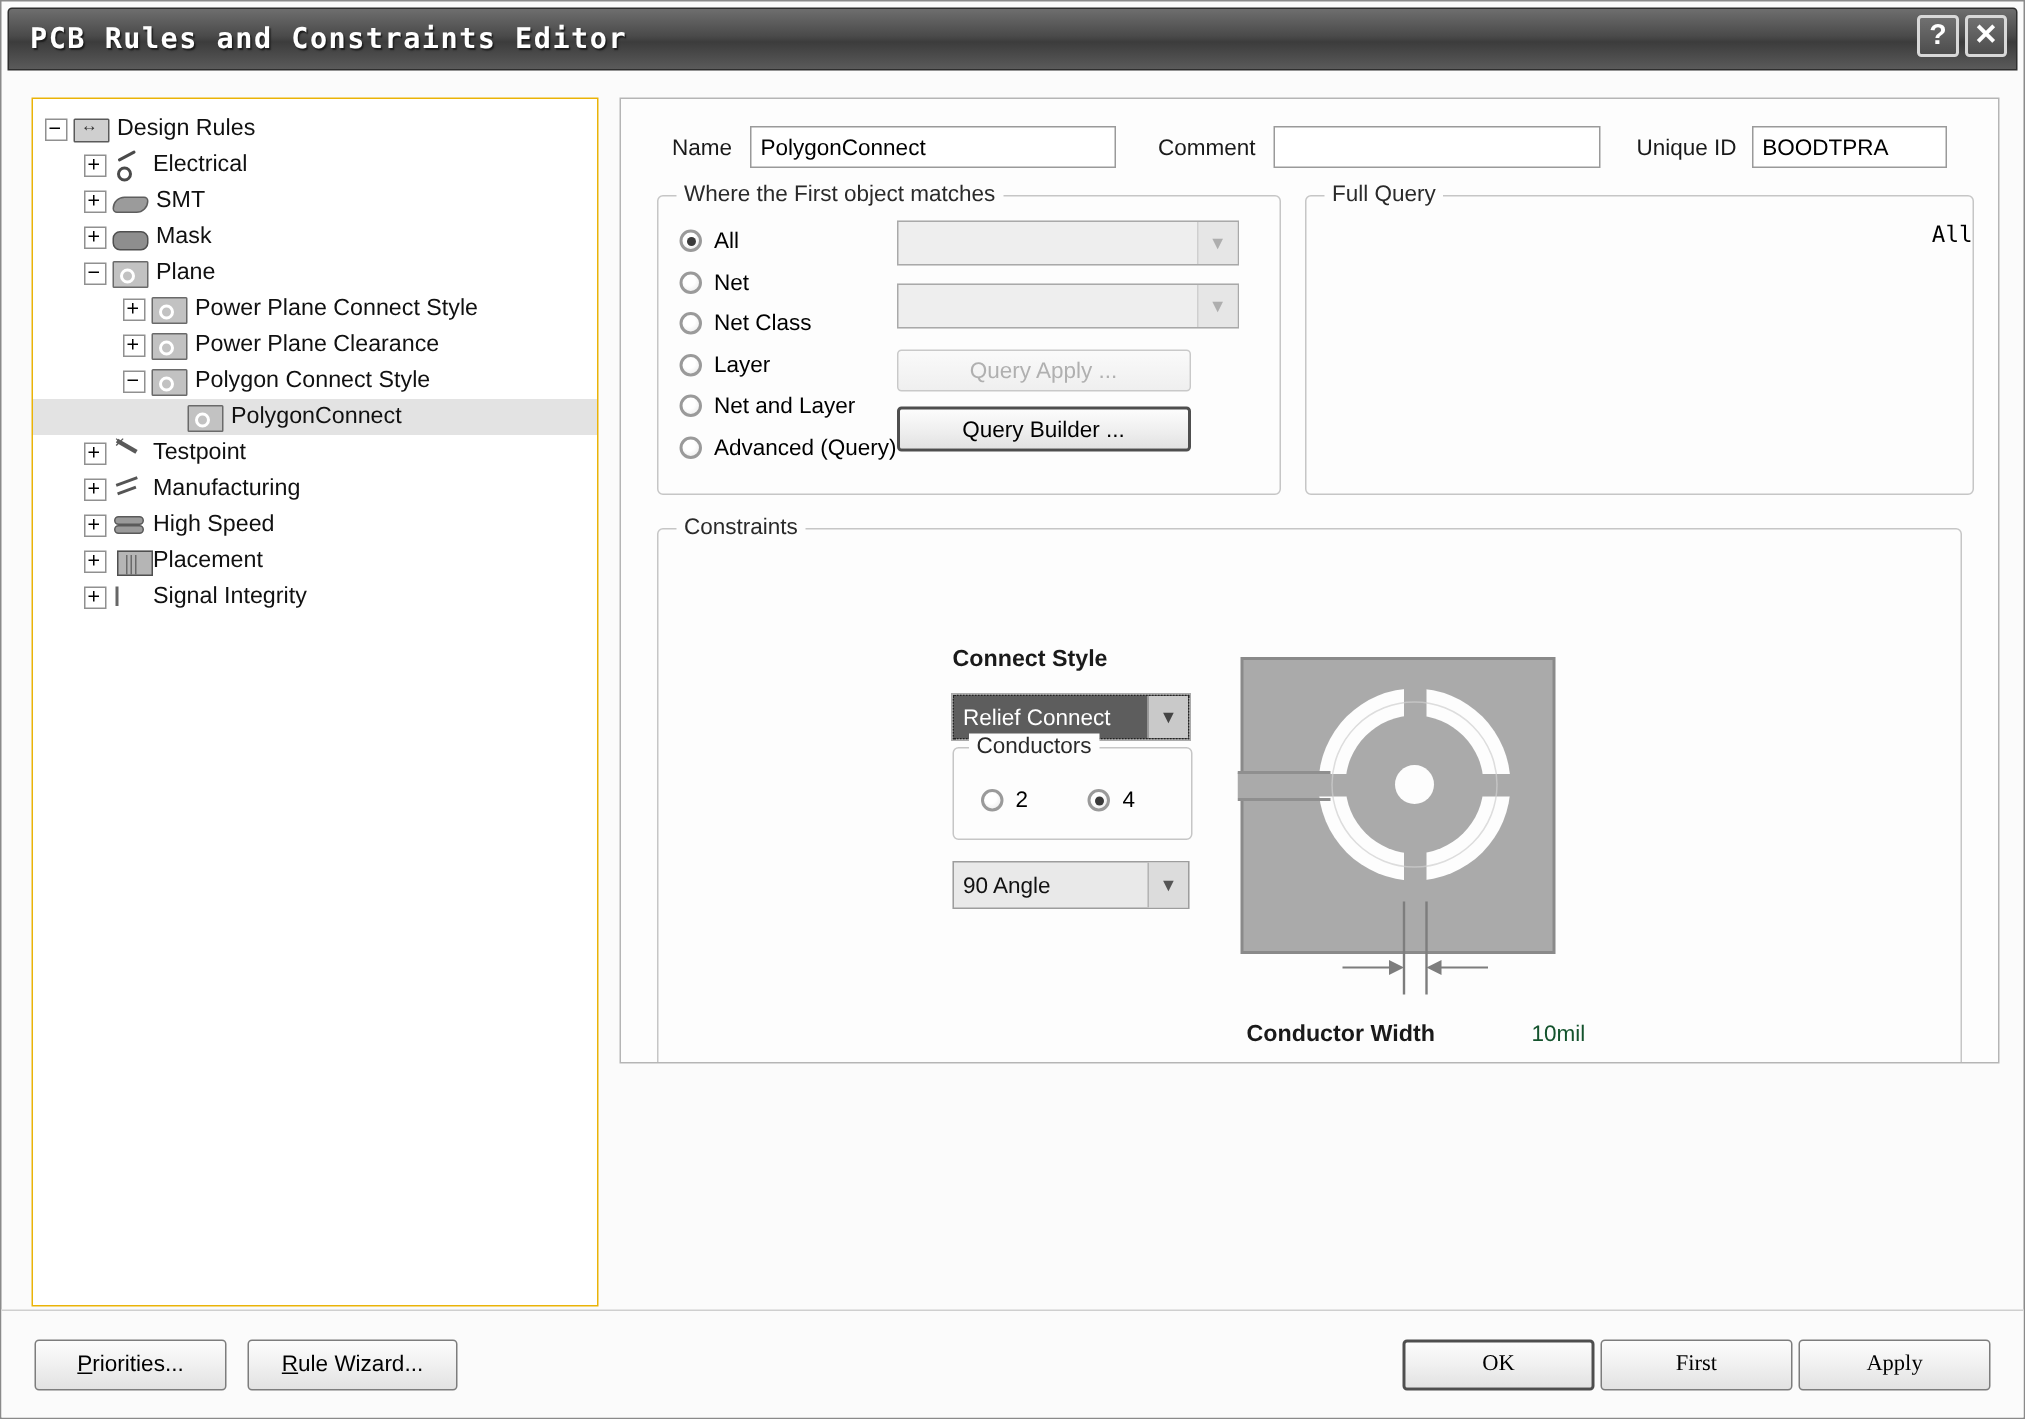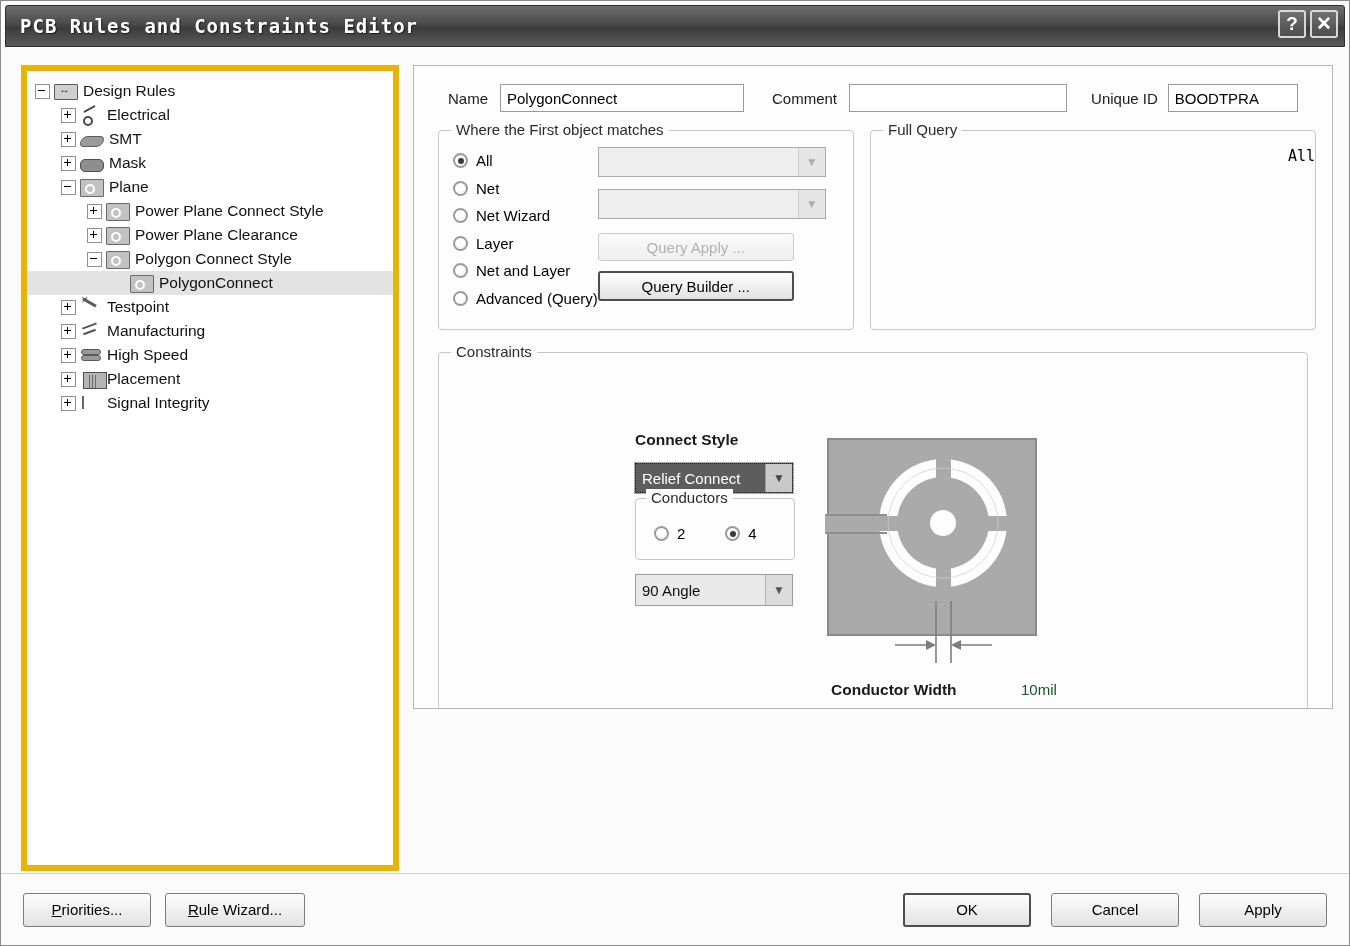--- a/index.html
+++ b/index.html
@@ -63,21 +63,21 @@
     flex: 1 1 auto;
     display: flex;
     padding: 18px 16px 0 20px;
     gap: 14px;
     box-sizing: border-box;
   }
   
   .treepanel {
     width: 378px; flex: 0 0 378px;
     background: #ffffff;
-    border: 6px solid #eab308;
+    border: 1px solid #eab308;
     box-sizing: border-box;
     overflow: hidden;
     position: relative;
     height: 806px;
   }
   .tree { padding: 8px 0 0 0; }
   .node {
     display: flex; align-items: center;
     height: 24px;
     white-space: nowrap;
@@ -338,21 +338,21 @@
   .bottom {
     flex: 0 0 auto;
     height: 72px;
     display: flex; align-items: center;
     padding: 0 22px;
     border-top: 1px solid #cfcfcf;
     background: #fbfbfb;
     box-sizing: border-box;
   }
   .bottom .left-btns { display: flex; gap: 14px; }
-  .bottom .right-btns { display: flex; gap: 20px; margin-left: auto; }
+  .bottom .right-btns { display: flex; gap: 4px; margin-left: auto; font-family: Liberation Serif, serif; }
   .bbtn { width: 128px; height: 34px; }
   .bbtn.wide { width: 140px; }
   .uline { text-decoration: underline; }
 </style>
 </head>
 <body>
 
 <div class="window">
 
   <div class="titlebar">
@@ -474,21 +474,21 @@
                 <div class="rrow">
                   <span class="radio on"></span>
                   <span class="rlabel">All</span>
                 </div>
                 <div class="rrow">
                   <span class="radio"></span>
                   <span class="rlabel">Net</span>
                 </div>
                 <div class="rrow">
                   <span class="radio"></span>
-                  <span class="rlabel">Net Wizard</span>
+                  <span class="rlabel">Net Class</span>
                 </div>
                 <div class="rrow">
                   <span class="radio"></span>
                   <span class="rlabel">Layer</span>
                 </div>
                 <div class="rrow">
                   <span class="radio"></span>
                   <span class="rlabel">Net and Layer</span>
                 </div>
                 <div class="rrow">
@@ -602,18 +602,18 @@
         <span class="uline">P</span>
           <span id="prio-rest">riorities...</span>
       </div>
       <div class="btn bbtn wide">
         <span class="uline">R</span>
           <span id="wiz-rest">ule Wizard...</span>
       </div>
     </div>
     <div class="right-btns">
       <div class="btn bbtn strong">OK</div>
-      <div class="btn bbtn">Cancel</div>
+      <div class="btn bbtn">First</div>
       <div class="btn bbtn">Apply</div>
     </div>
   </div>
 
 </div>
 
 </body></html>

